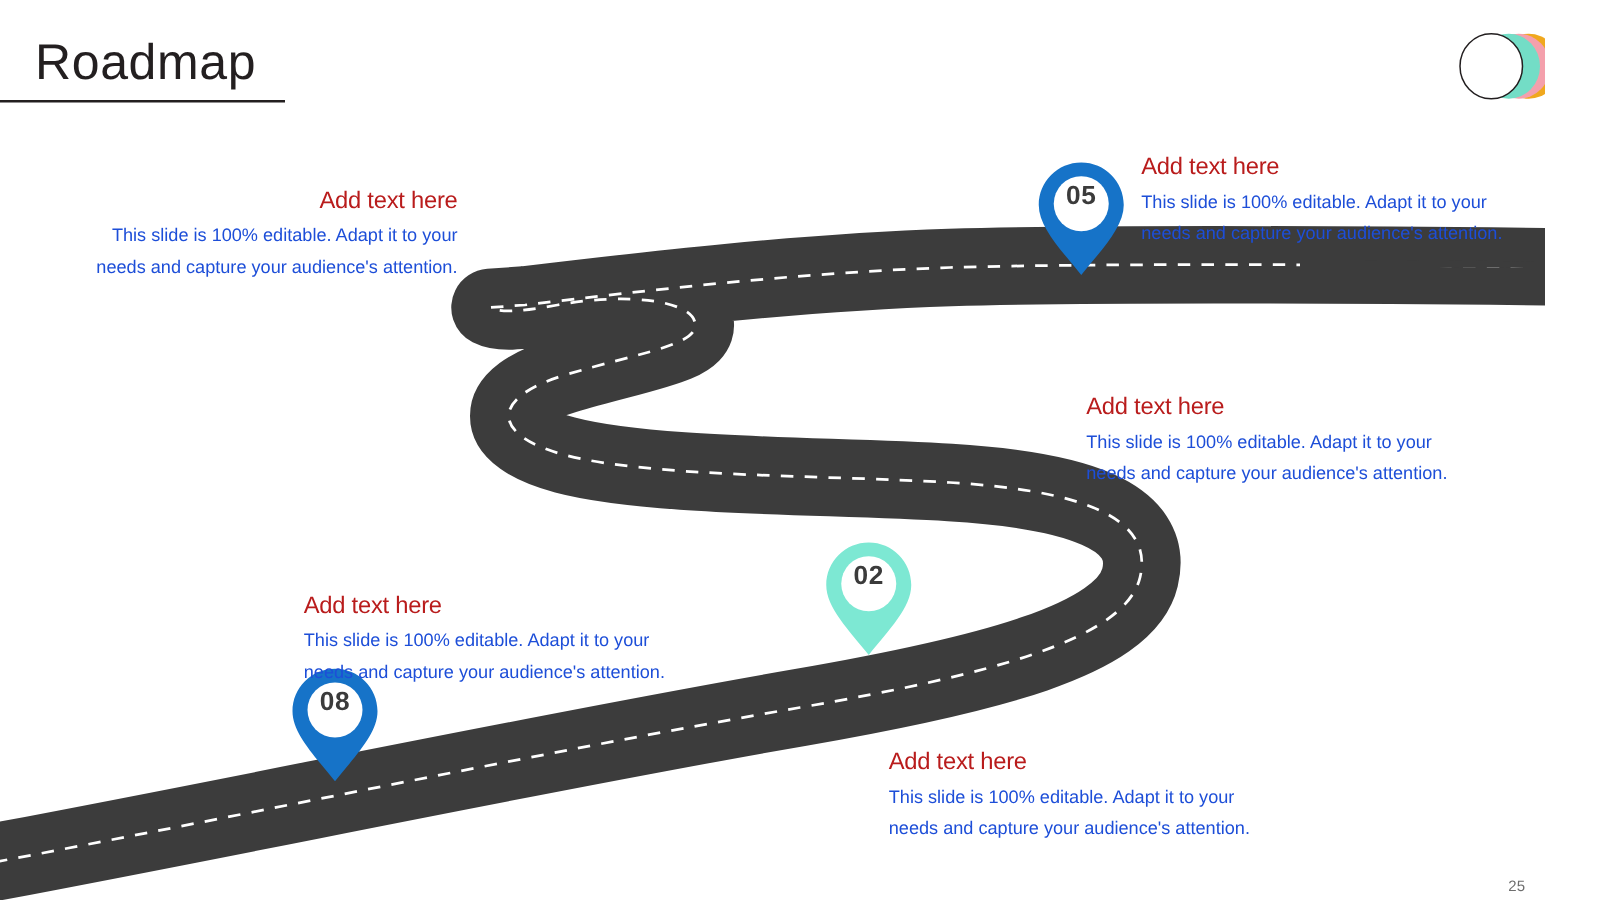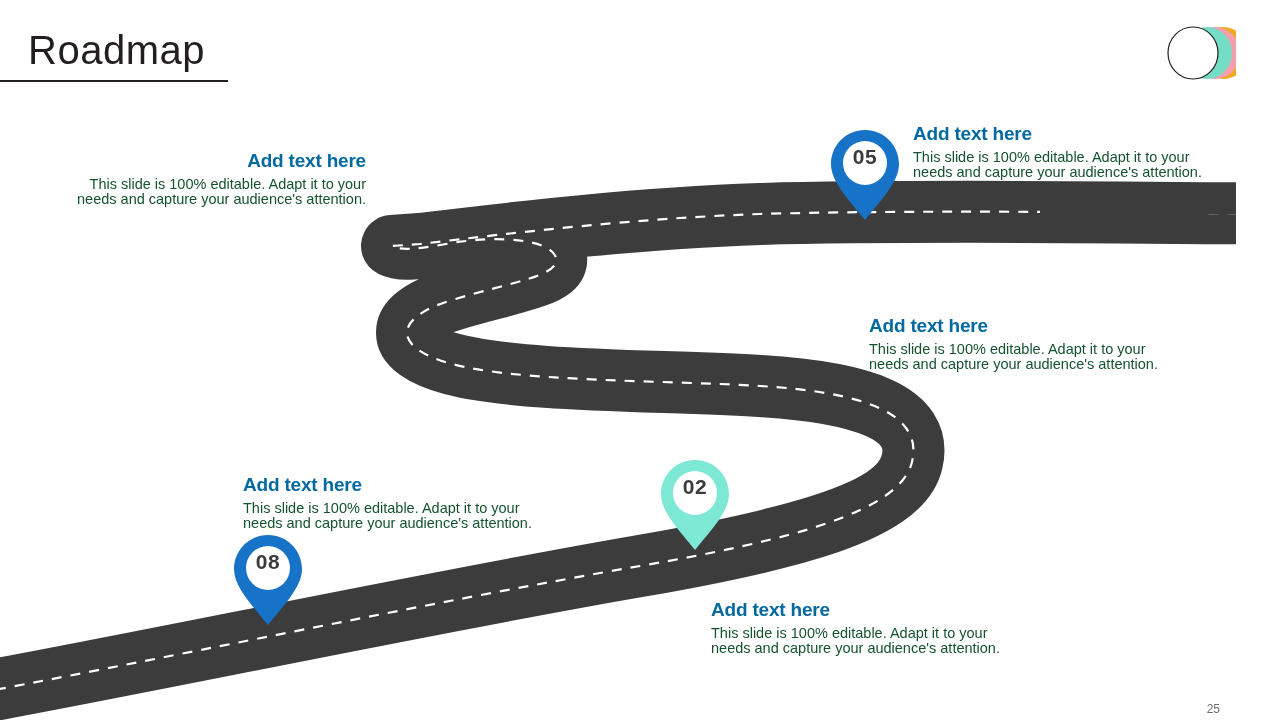--- a/index.html
+++ b/index.html
@@ -85,31 +85,31 @@
     letter-spacing: 0.5px;
     pointer-events: none;
   }
 
   
   .callout {
     position: absolute;
   }
   .callout-title {
     font-size: 19px;
-    font-weight: 700;
-    color: #0369a1;
+    font-weight: 400;
+    color: #b91c1c;
     letter-spacing: -0.2px;
     margin: 0 0 5px 0;
     line-height: 22px;
   }
   .callout-body {
     font-size: 14.5px;
     font-weight: 400;
-    color: #14532d;
-    line-height: 15px;
+    color: #1d4ed8;
+    line-height: 25px;
     margin: 0;
   }
   .align-right { text-align: right; }
   .align-left  { text-align: left; }
 
   
   #page-number {
     position: absolute;
     right: 16px;
     bottom: 4px;
@@ -166,21 +166,21 @@
       <path d="M36,2 C17.2,2 2,17.2 2,36 C2,54 20,72 36,92 C52,72 70,54 70,36 C70,17.2 54.8,2 36,2 Z" fill="#1673c8"></path>
       <circle cx="36" cy="35" r="22" fill="#ffffff"></circle>
     </svg>
     <div class="pin-label">08</div>
   </div>
   <div class="callout align-left" style="left:243px; top:474px; width:300px;">
     <p class="callout-title">Add text here</p>
     <p class="callout-body">This slide is 100% editable. Adapt it to your needs and capture your audience's attention.</p>
   </div>
 
-  <div class="pin" style="left:659px; top:458px;">
+  <div class="pin" style="left:659px; top:432px;">
     <svg viewBox="0 0 72 94" xmlns="http://www.w3.org/2000/svg">
       <path d="M36,2 C17.2,2 2,17.2 2,36 C2,54 20,72 36,92 C52,72 70,54 70,36 C70,17.2 54.8,2 36,2 Z" fill="#7de8d3"></path>
       <circle cx="36" cy="35" r="22" fill="#ffffff"></circle>
     </svg>
     <div class="pin-label">02</div>
   </div>
   <div class="callout align-left" style="left:711px; top:599px; width:300px;">
     <p class="callout-title">Add text here</p>
     <p class="callout-body">This slide is 100% editable. Adapt it to your needs and capture your audience's attention.</p>
   </div>

